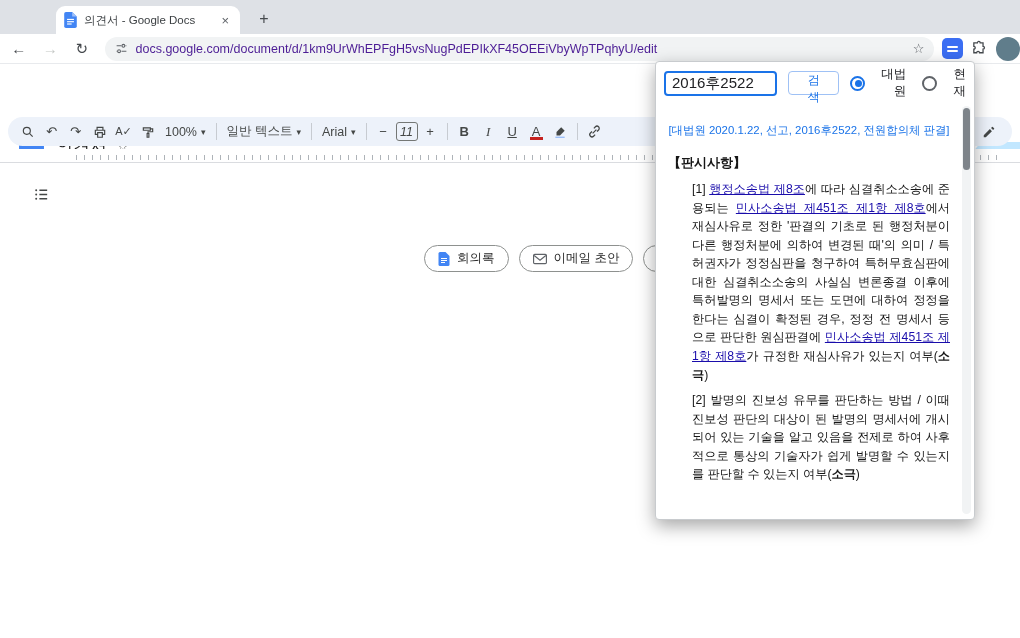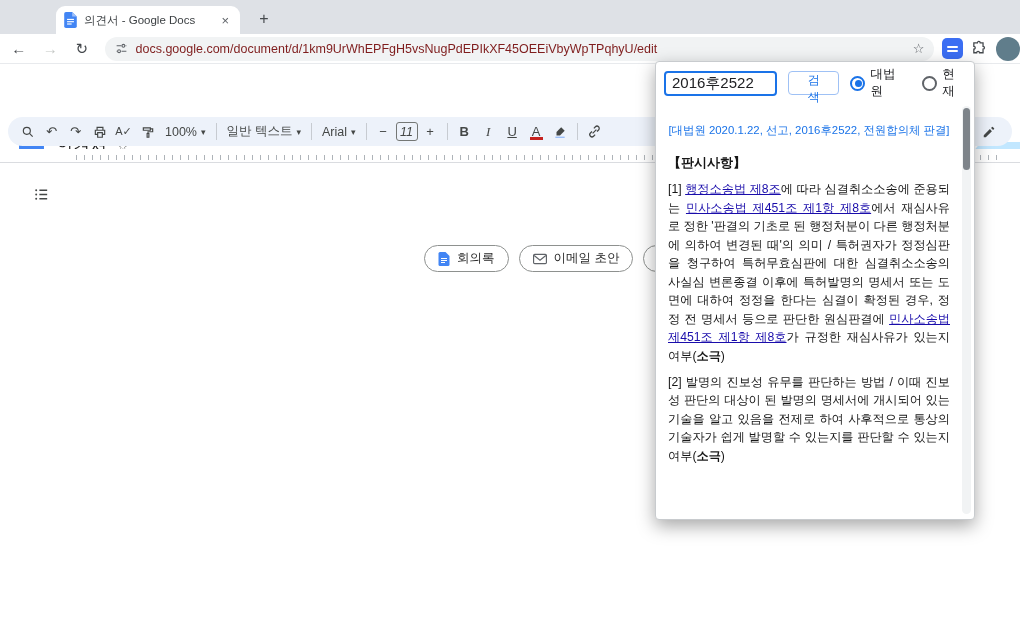--- a/index.html
+++ b/index.html
@@ -15,21 +15,21 @@
   .newtab { position:absolute; left:252px; top:7px; width:24px; height:24px; border-radius:50%;
             display:flex; align-items:center; justify-content:center; font-size:16px; color:#45494D; }
 
   .navbar { position:absolute; left:0; top:34px; width:1020px; height:30px; background:#fff;
             display:flex; align-items:center; border-bottom:1px solid #E8EAED; }
   .navicon { width:26px; height:26px; display:flex; align-items:center; justify-content:center;
              font-size:15px; color:#45494D; margin-left:6px; border-radius:50%; }
   .navicon.disabled { color:#C4C7C5; }
   .urlbar { margin-left:10px; width:846px; height:24px; background:#F1F3F4; border-radius:12px;
             display:flex; align-items:center; padding:0 10px; gap:8px; }
-  .url-text { font-size:12.5px; color:#7f1d1d; flex:1; white-space:nowrap; overflow:hidden; }
+  .url-text { font-size:12.5px; color:#4c1d95; flex:1; white-space:nowrap; overflow:hidden; }
   .url-star { font-size:13px; color:#5F6368; }
   .ext-blue { width:21px; height:21px; border-radius:5px; background:#3B6EF3; margin-left:8px;
               display:flex; flex-direction:column; align-items:center; justify-content:center; gap:2px; }
   .ext-blue i { display:block; width:11px; height:2px; background:#fff; border-radius:1px; }
   .puzzle { margin-left:8px; display:flex; }
   .avatar { width:24px; height:24px; border-radius:50%; background:#607D8B; margin-left:8px; flex:none; }
 
   
   .docs-header { position:absolute; left:0; top:64px; width:1020px; height:51px; background:#fff; }
   .docs-logo { position:absolute; left:19px; top:73px; }
@@ -82,27 +82,27 @@
   .psearch { width:113px; height:25px; border:2px solid #1A73E8; border-radius:4px; font-size:15px;
              padding:0 6px; color:#202124; outline:none; font-family:inherit; }
   .pbtn { height:24px; padding:0 13px; background:#fff; border:1px solid #9FC1F5; border-radius:4px;
           color:#1A73E8; font-size:12px; cursor:pointer; font-family:inherit; }
   .radio-group { display:flex; align-items:center; gap:16px; }
   .radio-item { display:flex; align-items:center; gap:5px; cursor:pointer; }
   .radio { width:15px; height:15px; border:2px solid #5F6368; border-radius:50%; position:relative; flex:none; }
   .radio.selected { border-color:#1A73E8; }
   .radio.selected::after { content:""; position:absolute; left:2.5px; top:2.5px; width:7px; height:7px;
                            background:#1A73E8; border-radius:50%; }
-  .radio-label { font-size:12.5px; color:#202124; }
+  .radio-label { font-size:12.5px; color:#202124;text-align:right; }
   .popup-content { position:absolute; left:12px; right:24px; top:44px; bottom:4px; overflow:hidden; }
   .blk { font-size:12.2px; line-height:1.52; color:#161616; }
   .blk.title { font-weight:700; font-size:13.4px; text-align:center; line-height:1.5; margin-top:2px; }
   .blk.cite { color:#1A73E8; text-align:center; font-size:11.4px; margin-top:16px; }
   .blk.heading { font-weight:700; font-size:13px; margin-top:14px; }
-  .blk.para { text-align:justify; margin-top:7px; }
+  .blk.para { text-align:justify; margin-top:7px;margin-left:24px; }
   .lnk { color:#1A0DAB; text-decoration:underline; cursor:pointer; }
   .pscroll { position:absolute; top:44px; right:3px; bottom:5px; width:9px; background:#F1F3F4; border-radius:5px; }
   .pthumb { position:absolute; top:2px; left:1px; width:7px; height:62px; background:#7E848A; border-radius:4px; }
 </style>
 </head>
 <body>
 
 <div class="screen">
 
   <div class="tabstrip">

